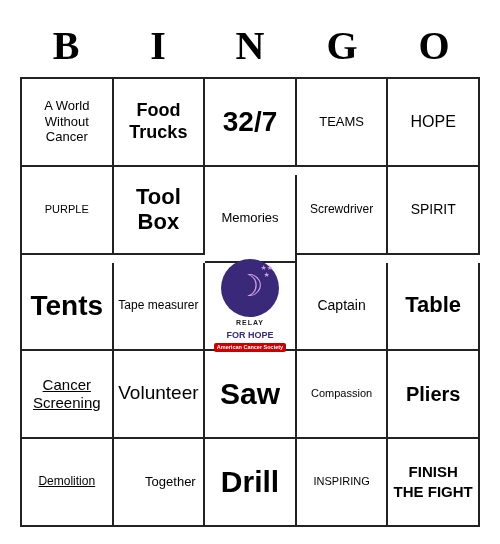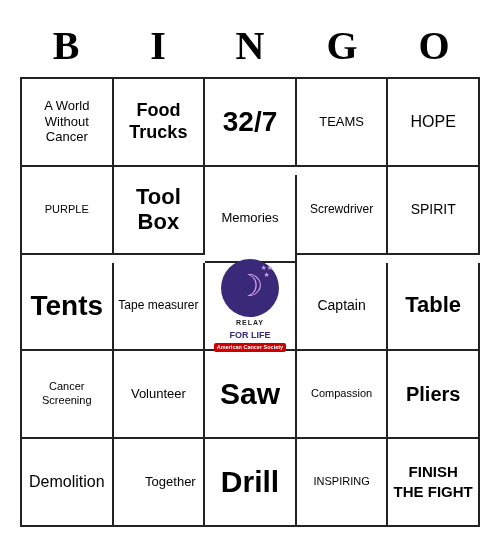--- a/index.html
+++ b/index.html
@@ -127,32 +127,32 @@
 
     <div class="bingo-cell" style="font-size:28px;font-weight:bold;">Tents</div>
     <div class="bingo-cell" style="font-size:12px;">Tape measurer</div>
     <div class="bingo-cell" style="padding:4px;">
       <div class="relay-wrapper">
         <div class="relay-for-life-box">
           <span class="rfl-stars">★★<br>★</span>
           <span class="rfl-moon">☽</span>
         </div>
         <span class="rfl-relay">RELAY</span>
-        <span class="rfl-for-life">FOR LIFE</span>
+        <span class="rfl-for-life">FOR HOPE</span>
         <span class="rfl-acs">American Cancer Society</span>
       </div>
     </div>
     <div class="bingo-cell" style="font-size:14px;">Captain</div>
     <div class="bingo-cell" style="font-size:22px;font-weight:bold;">Table</div>
 
-    <div class="bingo-cell" style="font-size:11px;">Cancer Screening</div>
-    <div class="bingo-cell" style="font-size:13px;">Volunteer</div>
+    <div class="bingo-cell" style="font-size:15px;text-decoration:underline;">Cancer Screening</div>
+    <div class="bingo-cell" style="font-size:19px;">Volunteer</div>
     <div class="bingo-cell" style="font-size:30px;font-weight:bold;">Saw</div>
     <div class="bingo-cell" style="font-size:11px;">Compassion</div>
     <div class="bingo-cell" style="font-size:20px;font-weight:bold;">Pliers</div>
 
-    <div class="bingo-cell" style="font-size:16px;">Demolition</div>
+    <div class="bingo-cell" style="font-size:12px;text-decoration:underline;">Demolition</div>
     <div class="bingo-cell" style="font-size:13px;padding-left:28px;">Together</div>
     <div class="bingo-cell" style="font-size:30px;font-weight:bold;">Drill</div>
     <div class="bingo-cell" style="font-size:11px;">INSPIRING</div>
     <div class="bingo-cell" style="font-size:15px;font-weight:bold;line-height:1.3;">FINISH THE FIGHT</div>
   </div>
 </div>
 
 </body></html>

